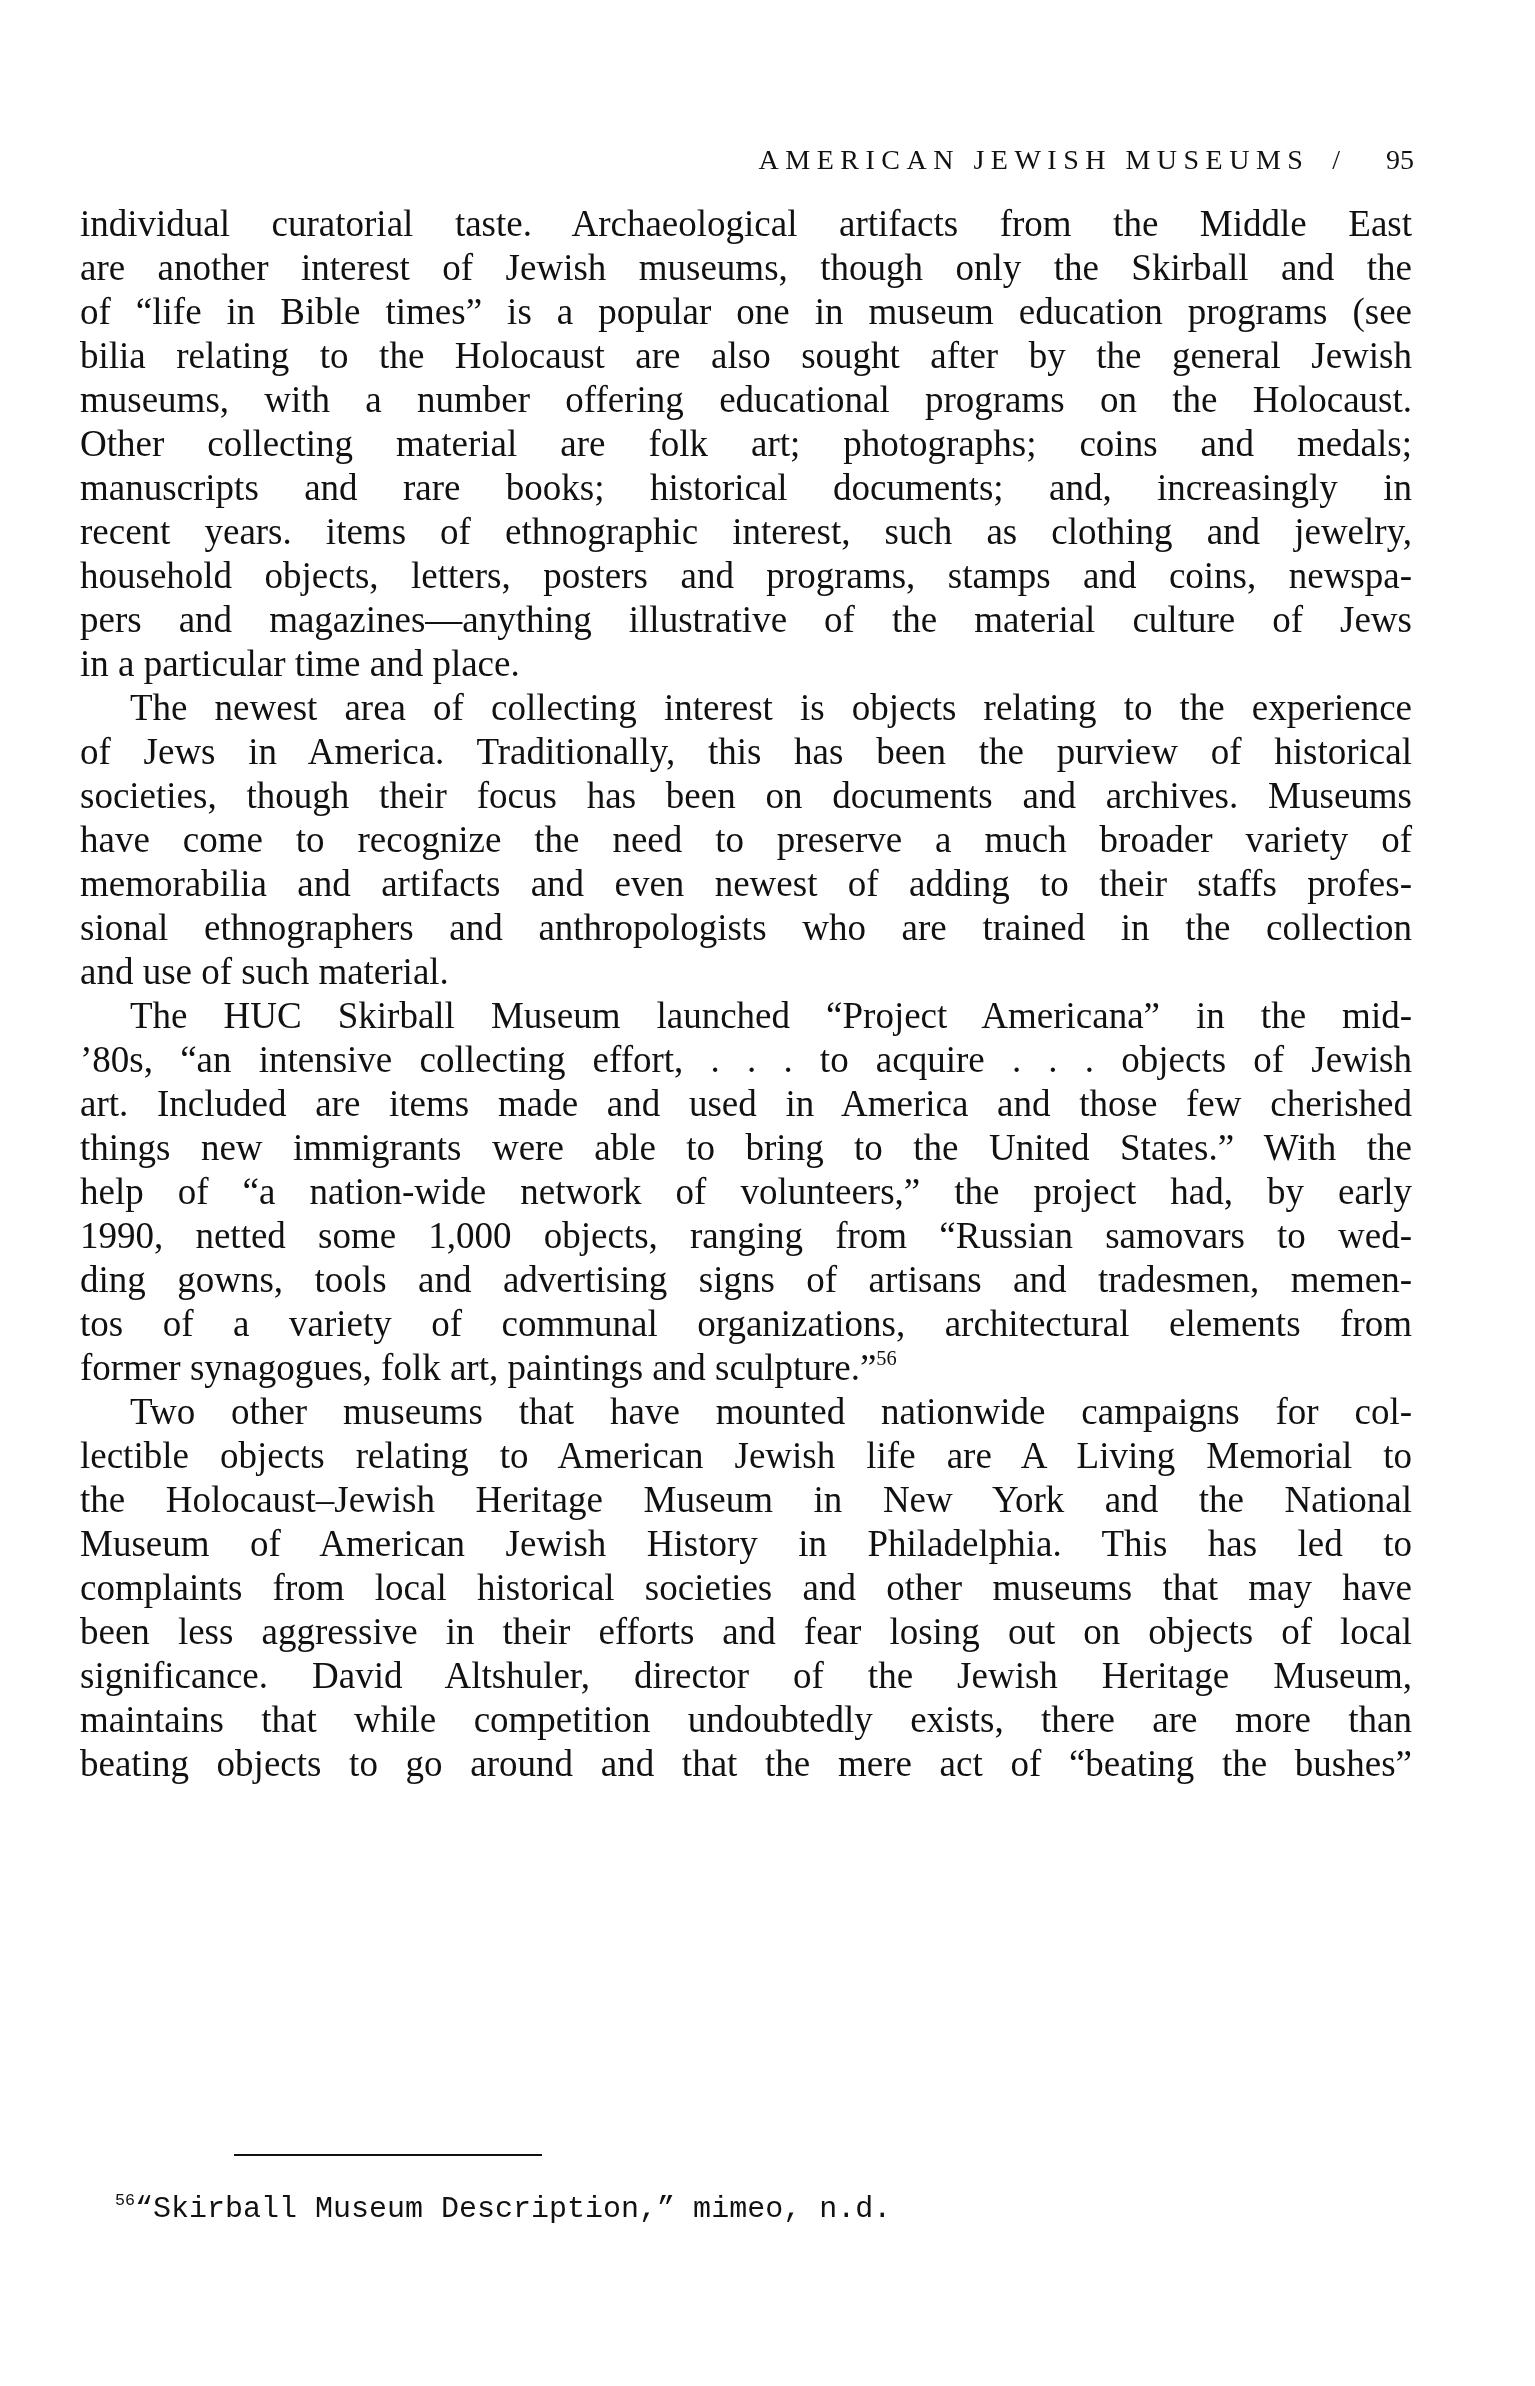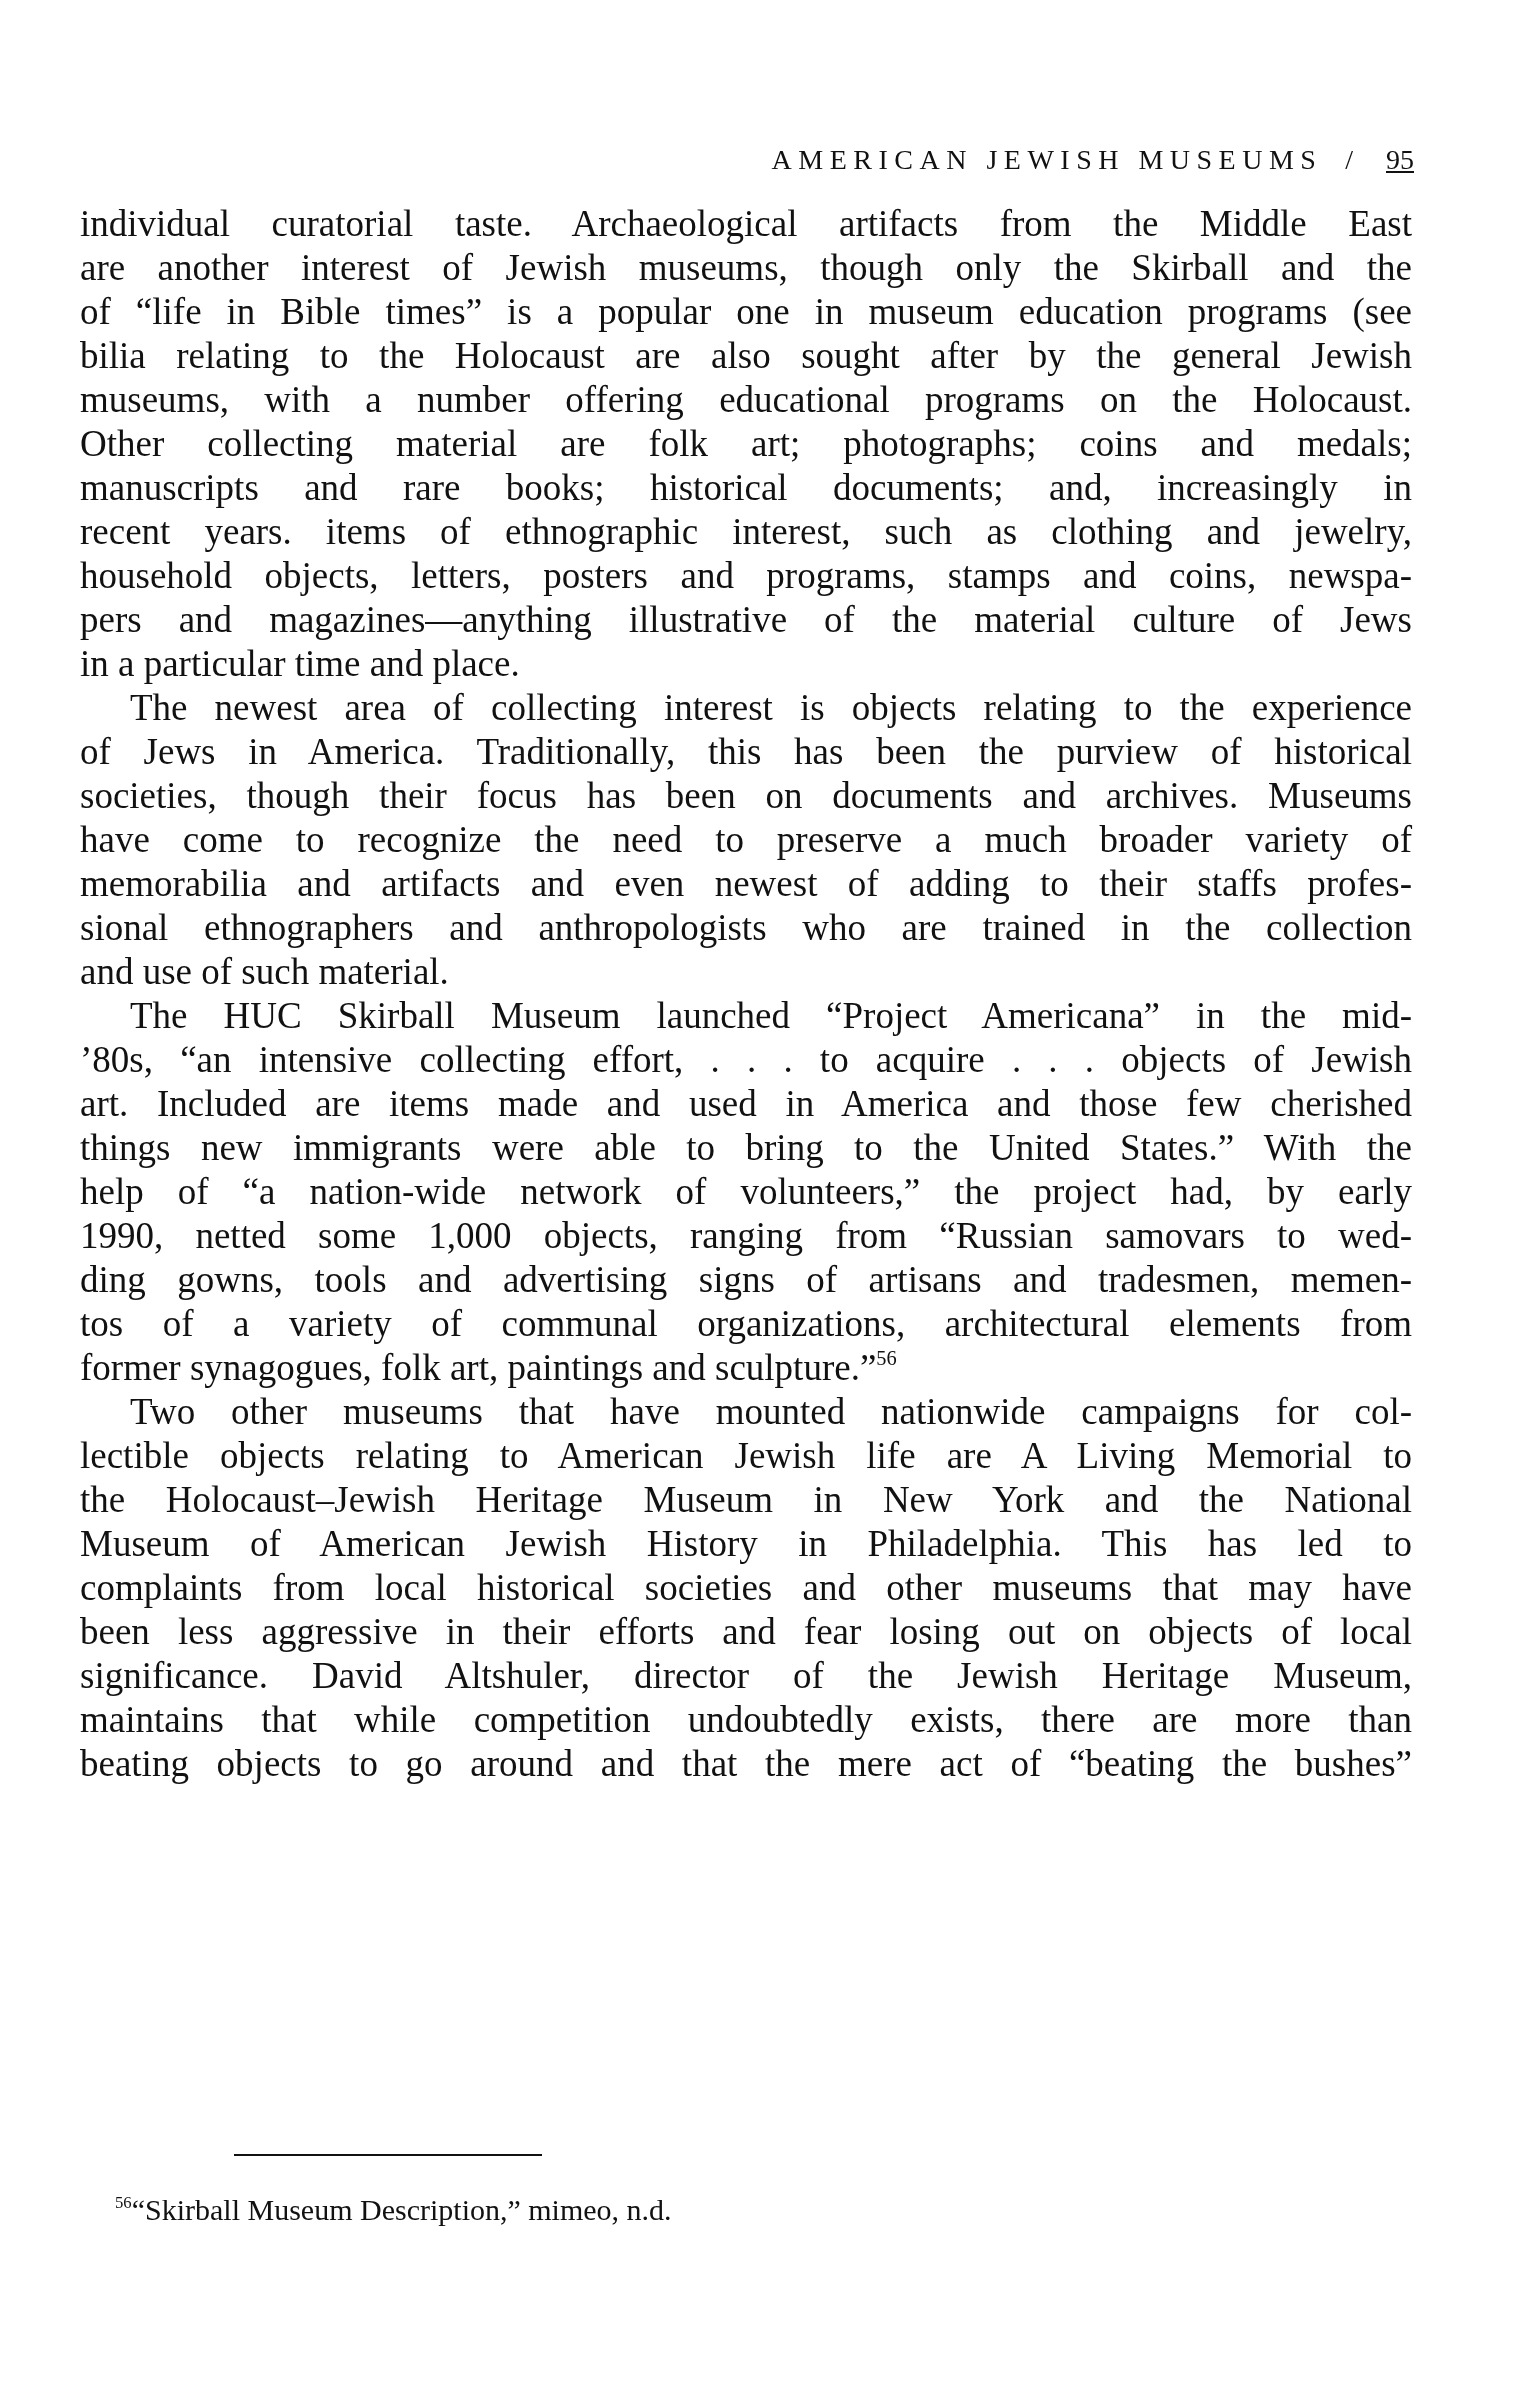--- a/index.html
+++ b/index.html
@@ -21,22 +21,21 @@
       left: 575px;
       width: 839px;
       text-align: right;
       font-size: 28px;
       letter-spacing: 6.5px;
       line-height: 37px;
       white-space: nowrap;
     }
     .running-head .pageno {
       letter-spacing: 0;
-      margin-left: 13px;
-      text-decoration: underline;
+      margin-left: 26px;
     }
     .body-text {
       position: absolute;
       top: 202px;
       left: 80px;
       width: 1332px;
     }
     .line {
       display: block;
       font-size: 37px;
@@ -66,20 +65,21 @@
       height: 0;
       border-top: 2.8px solid #111111;
     }
     .footnote {
       position: absolute;
       top: 2191px;
       left: 115px;
       font-size: 30px;
       line-height: 37px;
       white-space: nowrap;
+      font-family: Liberation Mono, monospace;
     }
     .footnote sup {
       font-size: 16.7px;
       vertical-align: 12px;
       line-height: 0;
     }
   </style>
 </head>
 <body>
 

